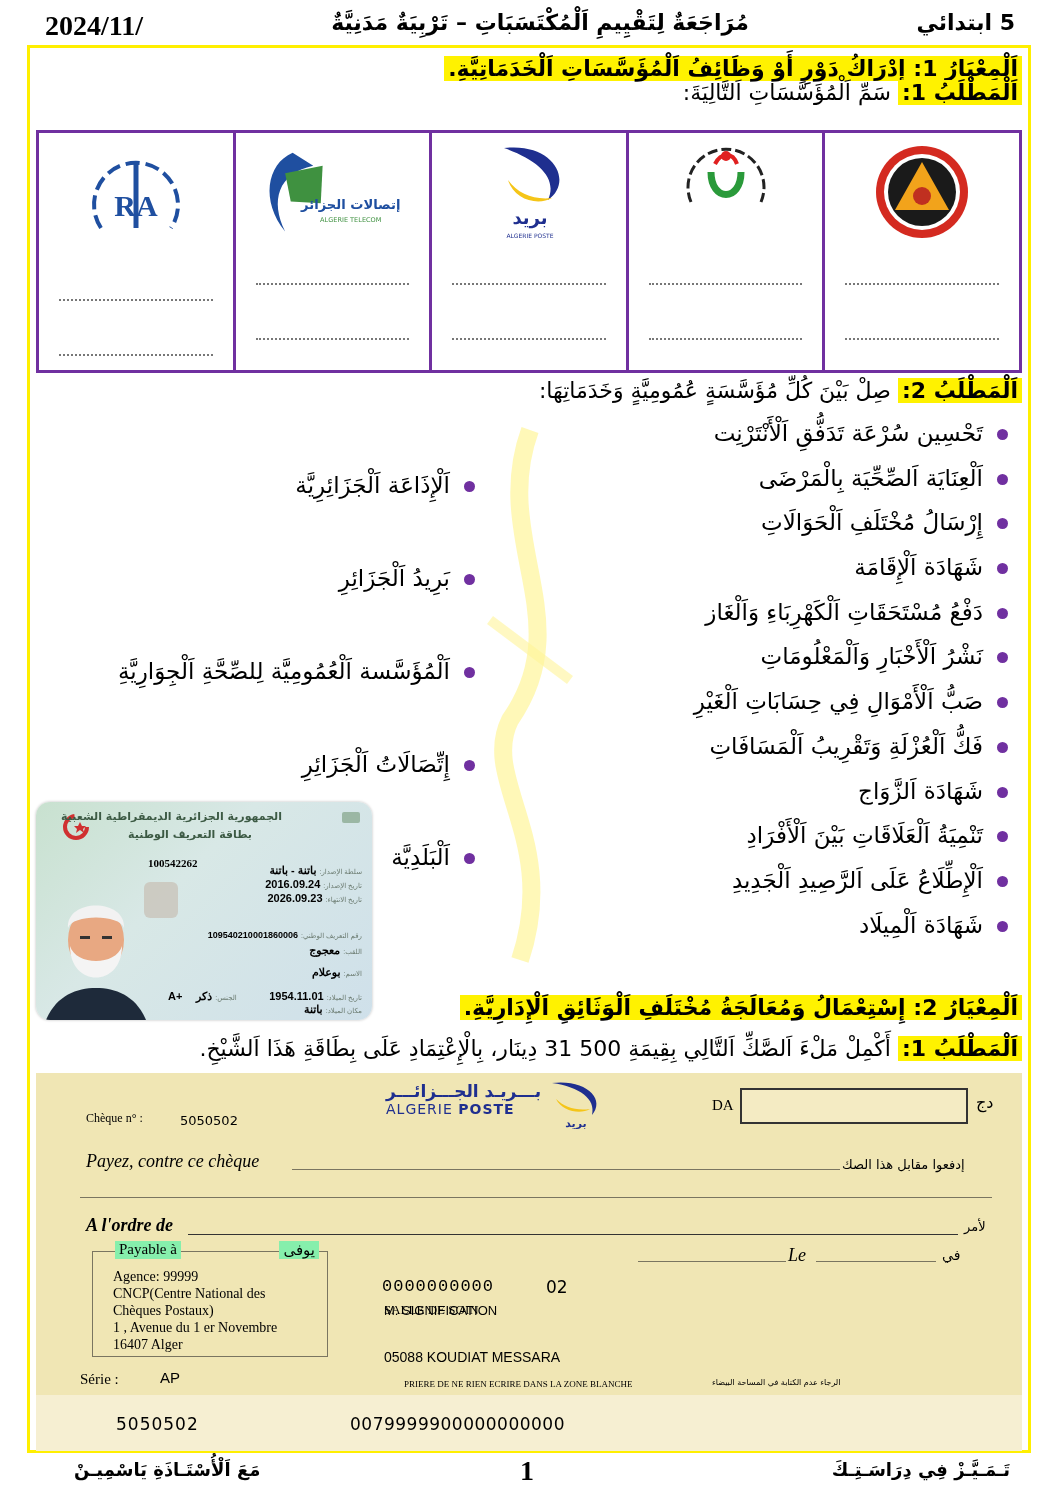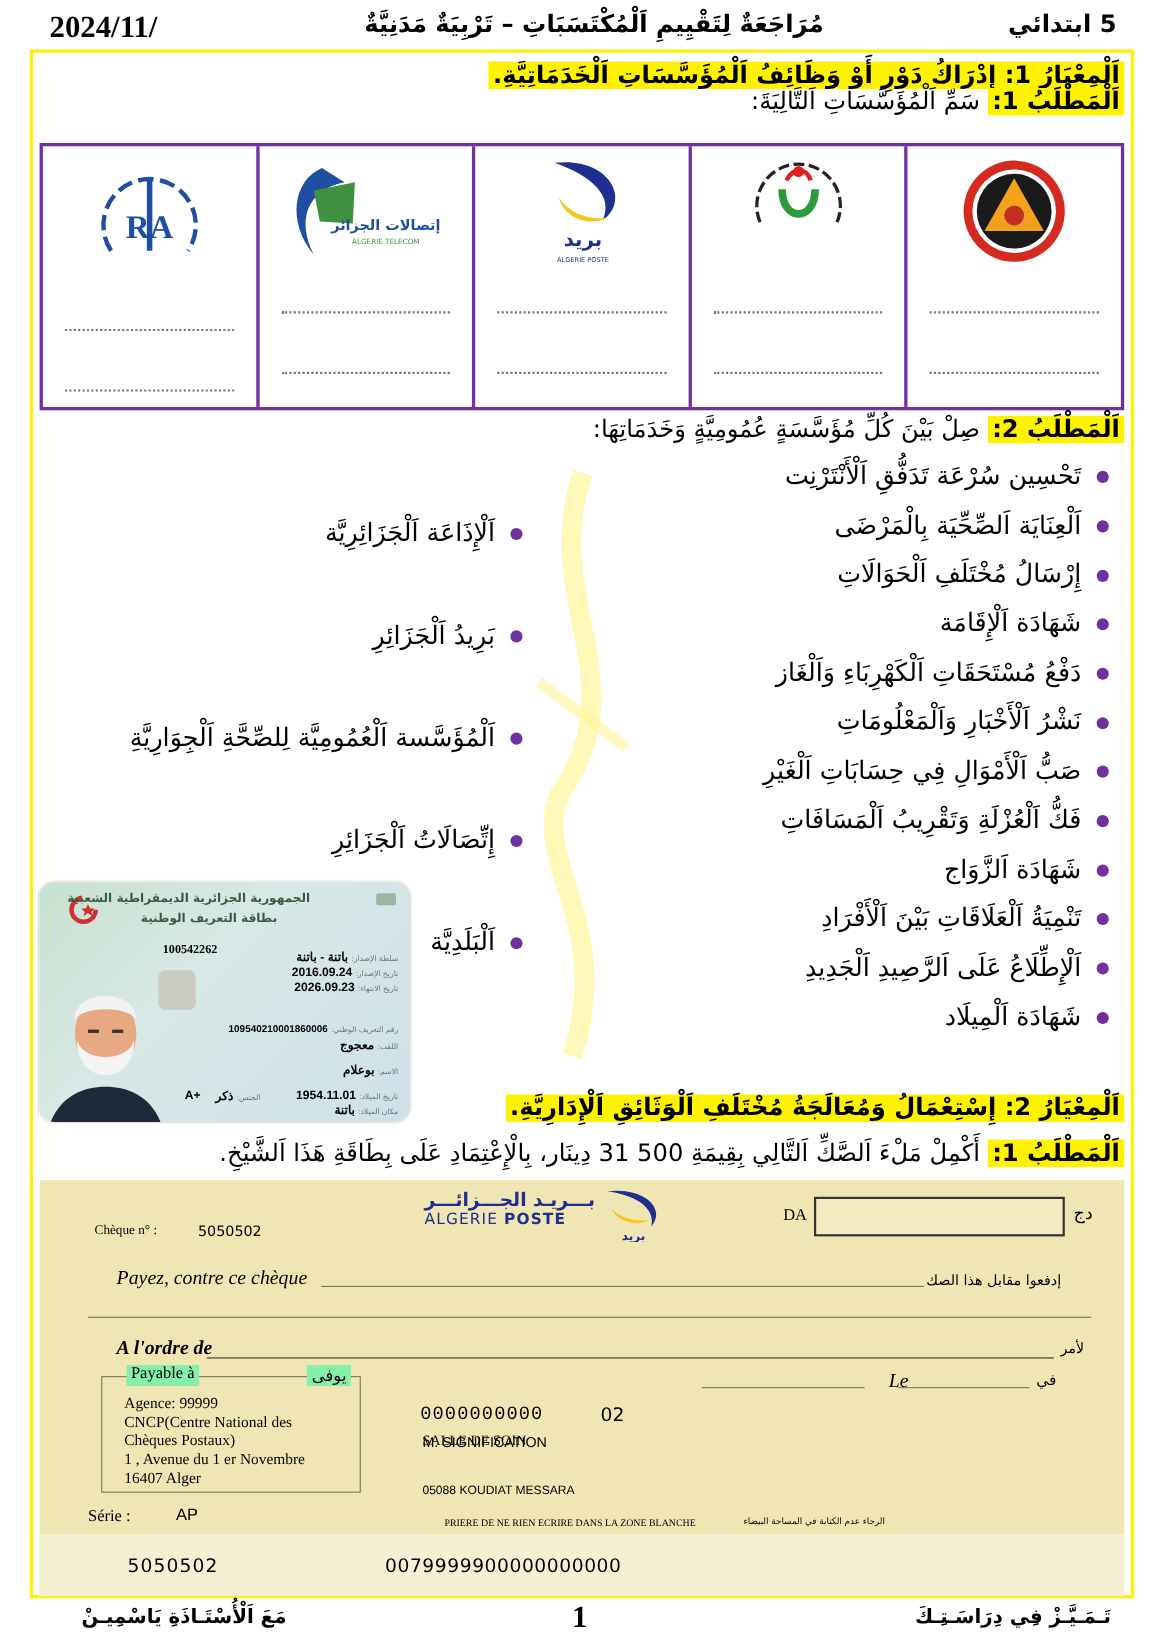--- a/index.html
+++ b/index.html
@@ -42,21 +42,21 @@
   .idcard .lbl { font-size: 7px; color: #6b7b70; font-weight: normal; margin-left: 3px; }
   .idcard .flag { position: absolute; left: 24px; top: 10px; width: 30px; height: 30px; }
   .idcard .chip { position: absolute; right: 12px; top: 10px; width: 18px; height: 11px; background: #9bb7a4; border-radius: 2px; }
   .idcard .photo-chip { position: absolute; left: 108px; top: 80px; width: 34px; height: 36px; border-radius: 6px; background: #c7bfb4; opacity: 0.7; }
   .idcard .face { position: absolute; left: 10px; top: 86px; width: 100px; height: 132px; }
 
   .check { position: absolute; left: 36px; top: 1073px; width: 986px; height: 378px; background: #f0e6b4; }
   .check .whitezone { position: absolute; left: 0; bottom: 0; width: 100%; height: 56px; background: #f6efd2; }
   .check .small { font-family: "Liberation Serif", serif; font-size: 12px; }
   .check .mono { font-family: "DejaVu Sans", sans-serif; font-size: 13px; }
-  .check .italic { font-family: "Liberation Serif", serif; font-style: italic; font-size: 18px; margin-left: 20px; }
+  .check .italic { font-family: "Liberation Serif", serif; font-style: italic; font-size: 18px; }
   .abs { position: absolute; white-space: nowrap; }
   .line { position: absolute; height: 0; border-top: 1px solid #7a7560; }
   .amount-box { position: absolute; left: 704px; top: 15px; width: 228px; height: 36px; border: 2px solid #333; background: #f4ebc3; }
   .payable { position: absolute; left: 56px; top: 178px; width: 236px; height: 106px; border: 1px solid #7a7560; }
   .payable .legend { position: absolute; top: -11px; left: 22px; right: 8px; display: flex; justify-content: space-between; font-family: "Liberation Serif", serif; font-size: 15px; }
   .payable .legend span { background: #86efac; padding: 0 4px; }
   .payable .body { position: absolute; left: 20px; top: 16px; font-family: "Liberation Serif", serif; font-size: 14px; line-height: 17px; }
 
   .footer { position: absolute; top: 1455px; left: 50px; width: 960px; height: 36px; font-family: "DejaVu Sans", sans-serif; font-weight: bold; }
   .footer .left { position: absolute; left: 0; top: 4px; direction: rtl; font-size: 18px; margin-left: 24px; }
@@ -263,26 +263,26 @@
       <div>Chèques Postaux)</div>
       <div>1 , Avenue du 1 er Novembre</div>
       <div>16407 Alger</div>
     </div>
   </div>
 
   <span class="abs" style="left:346px;top:204px;font-family:Liberation Mono, monospace;font-size:17px;letter-spacing:1px;">0000000000</span>
   <span class="abs" style="left:510px;top:204px;font-family:'DejaVu Sans',sans-serif;font-size:17px;">02</span>
   <span class="abs" style="left:348px;top:230px;font-family:'Liberation Sans',sans-serif;font-size:13px;">M. SIGNIFICATION</span>
   <span class="abs" style="left:348px;top:229px;font-family:Liberation Serif, serif;font-size:13px;">SALLE DE SOIN</span>
-  <span class="abs" style="left:348px;top:276px;font-family:'Liberation Sans',sans-serif;font-size:11px;">05088 KOUDIAT MESSARA</span>
+  <span class="abs" style="left:348px;top:276px;font-family:'Liberation Sans',sans-serif;font-size:14px;">05088 KOUDIAT MESSARA</span>
 
   <span class="abs small" style="left:44px;top:298px;font-size:15px;">Série :</span>
   <span class="abs" style="left:124px;top:296px;font-family:'Liberation Sans',sans-serif;font-size:15px;">AP</span>
   <span class="abs small" style="left:368px;top:306px;font-size:9px;">PRIERE DE NE RIEN ECRIRE DANS LA ZONE BLANCHE</span>
-  <span class="abs" style="left:640px;top:305px;direction:rtl;font-family:'DejaVu Sans',sans-serif;font-size:8px;">الرجاء عدم الكتابة في المساحة البيضاء</span>
+  <span class="abs" style="left:676px;top:305px;direction:rtl;font-family:'DejaVu Sans',sans-serif;font-size:8px;">الرجاء عدم الكتابة في المساحة البيضاء</span>
 
   <span class="abs" style="left:80px;top:341px;font-family:'DejaVu Sans',sans-serif;font-size:17px;letter-spacing:1px;">5050502</span>
   <span class="abs" style="left:314px;top:341px;font-family:'DejaVu Sans',sans-serif;font-size:17px;letter-spacing:0.5px;">0079999900000000000</span>
 </div>
 
 <div class="footer">
   <span class="left">مَعَ اَلْأُسْتَـاذَةِ يَاسْمِيـنْ</span>
   <span class="mid">1</span>
   <span class="right">تَـمَـيَّـزْ فِي دِرَاسَـتِـكَ</span>
 </div>

